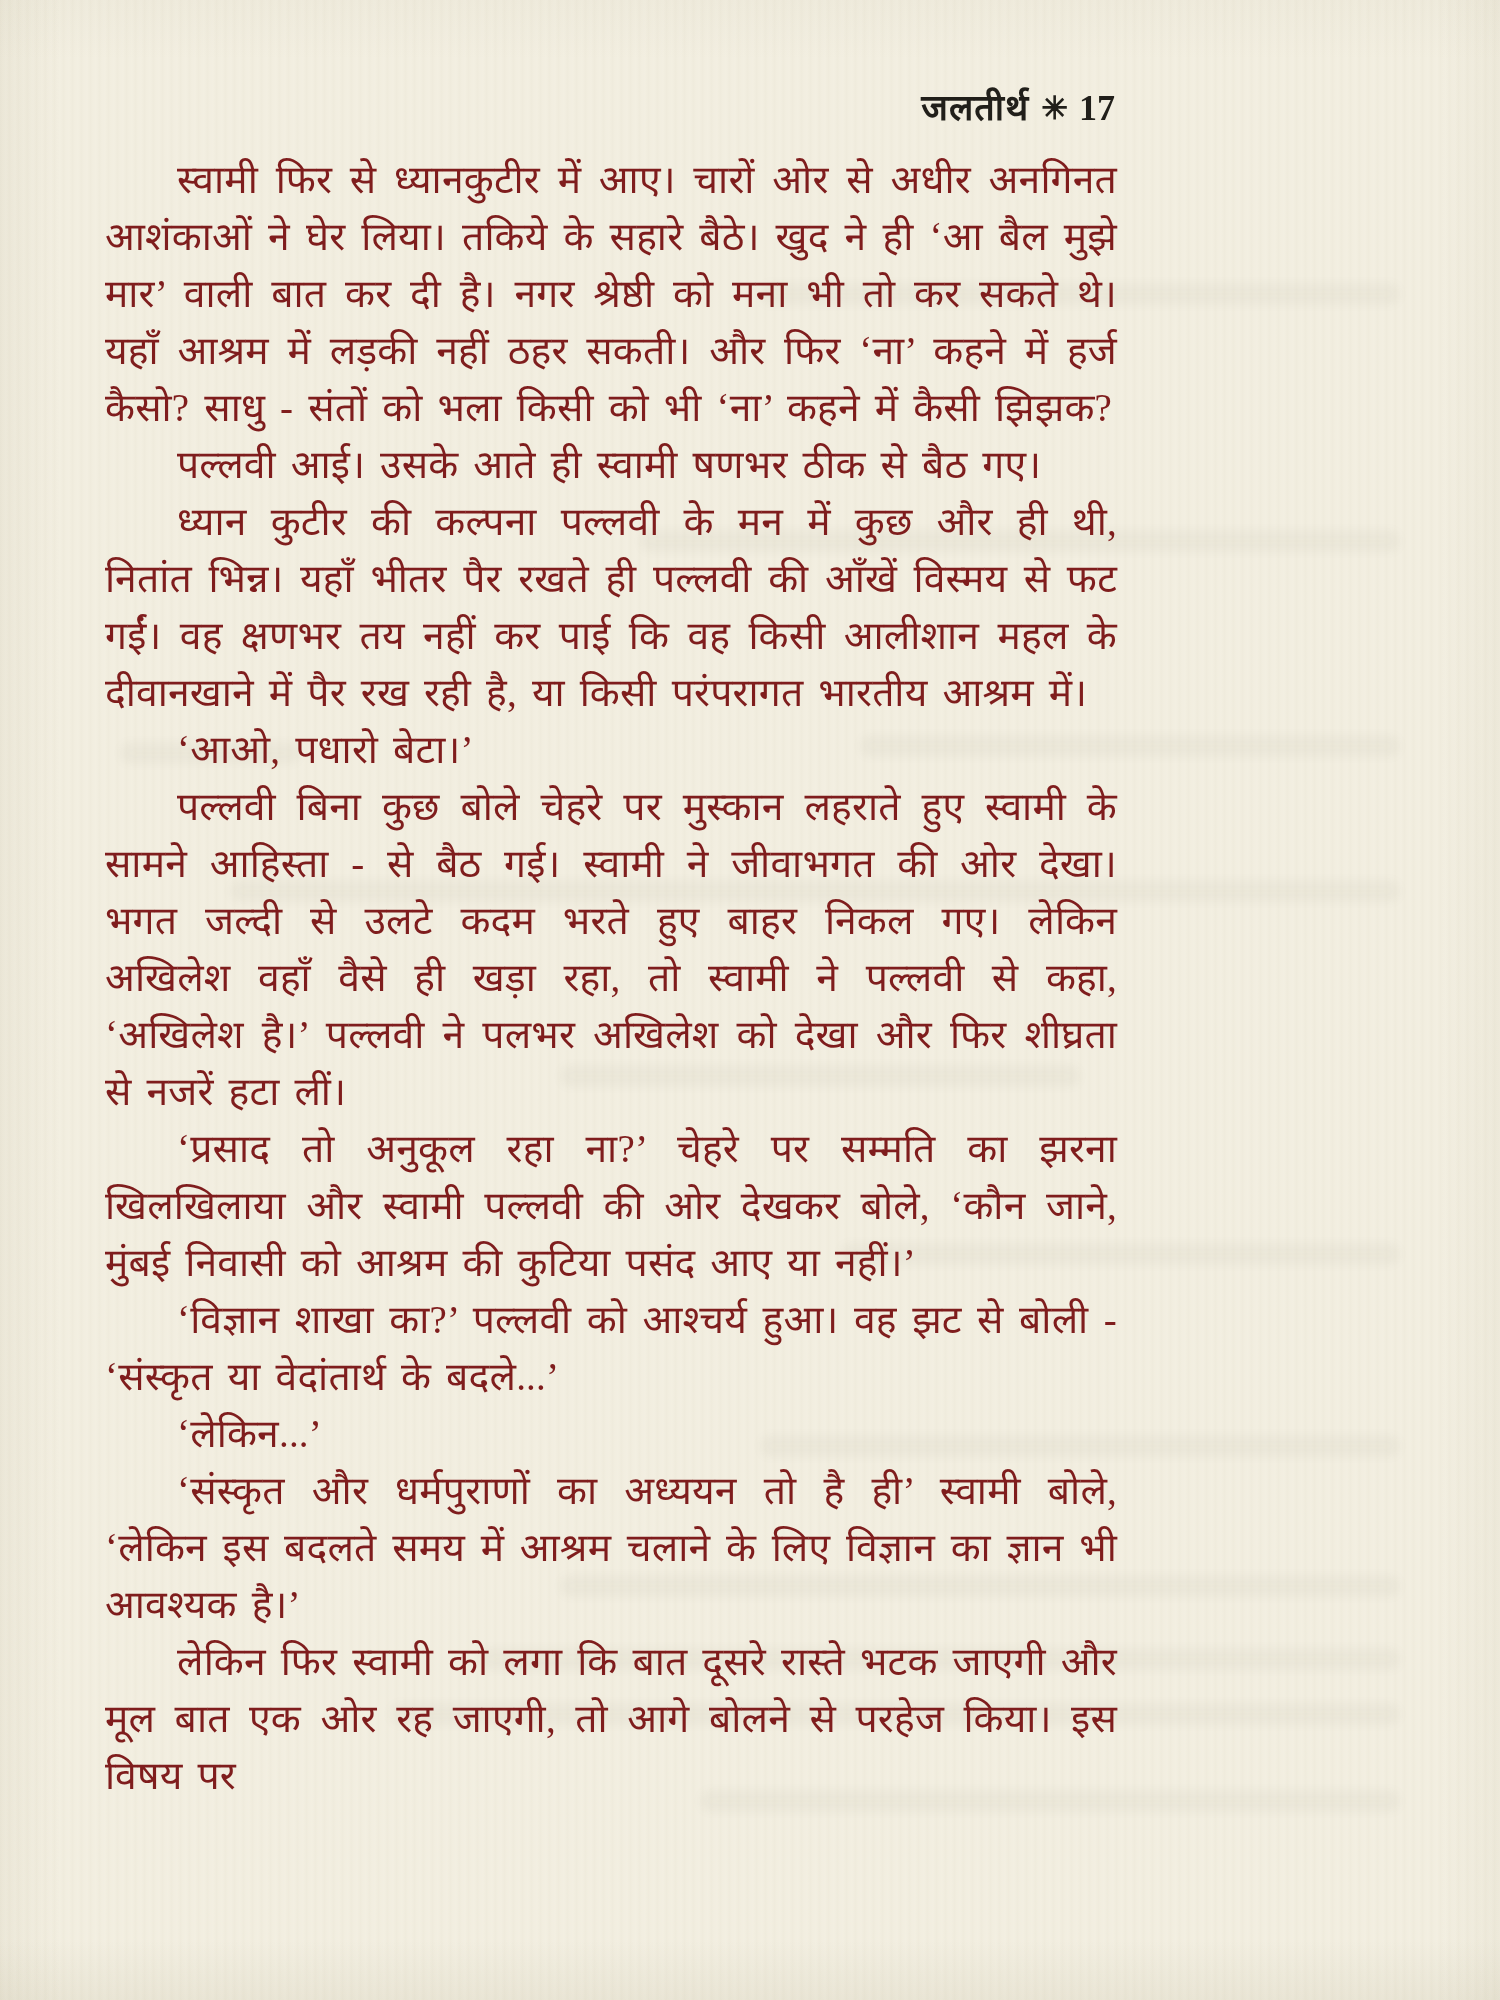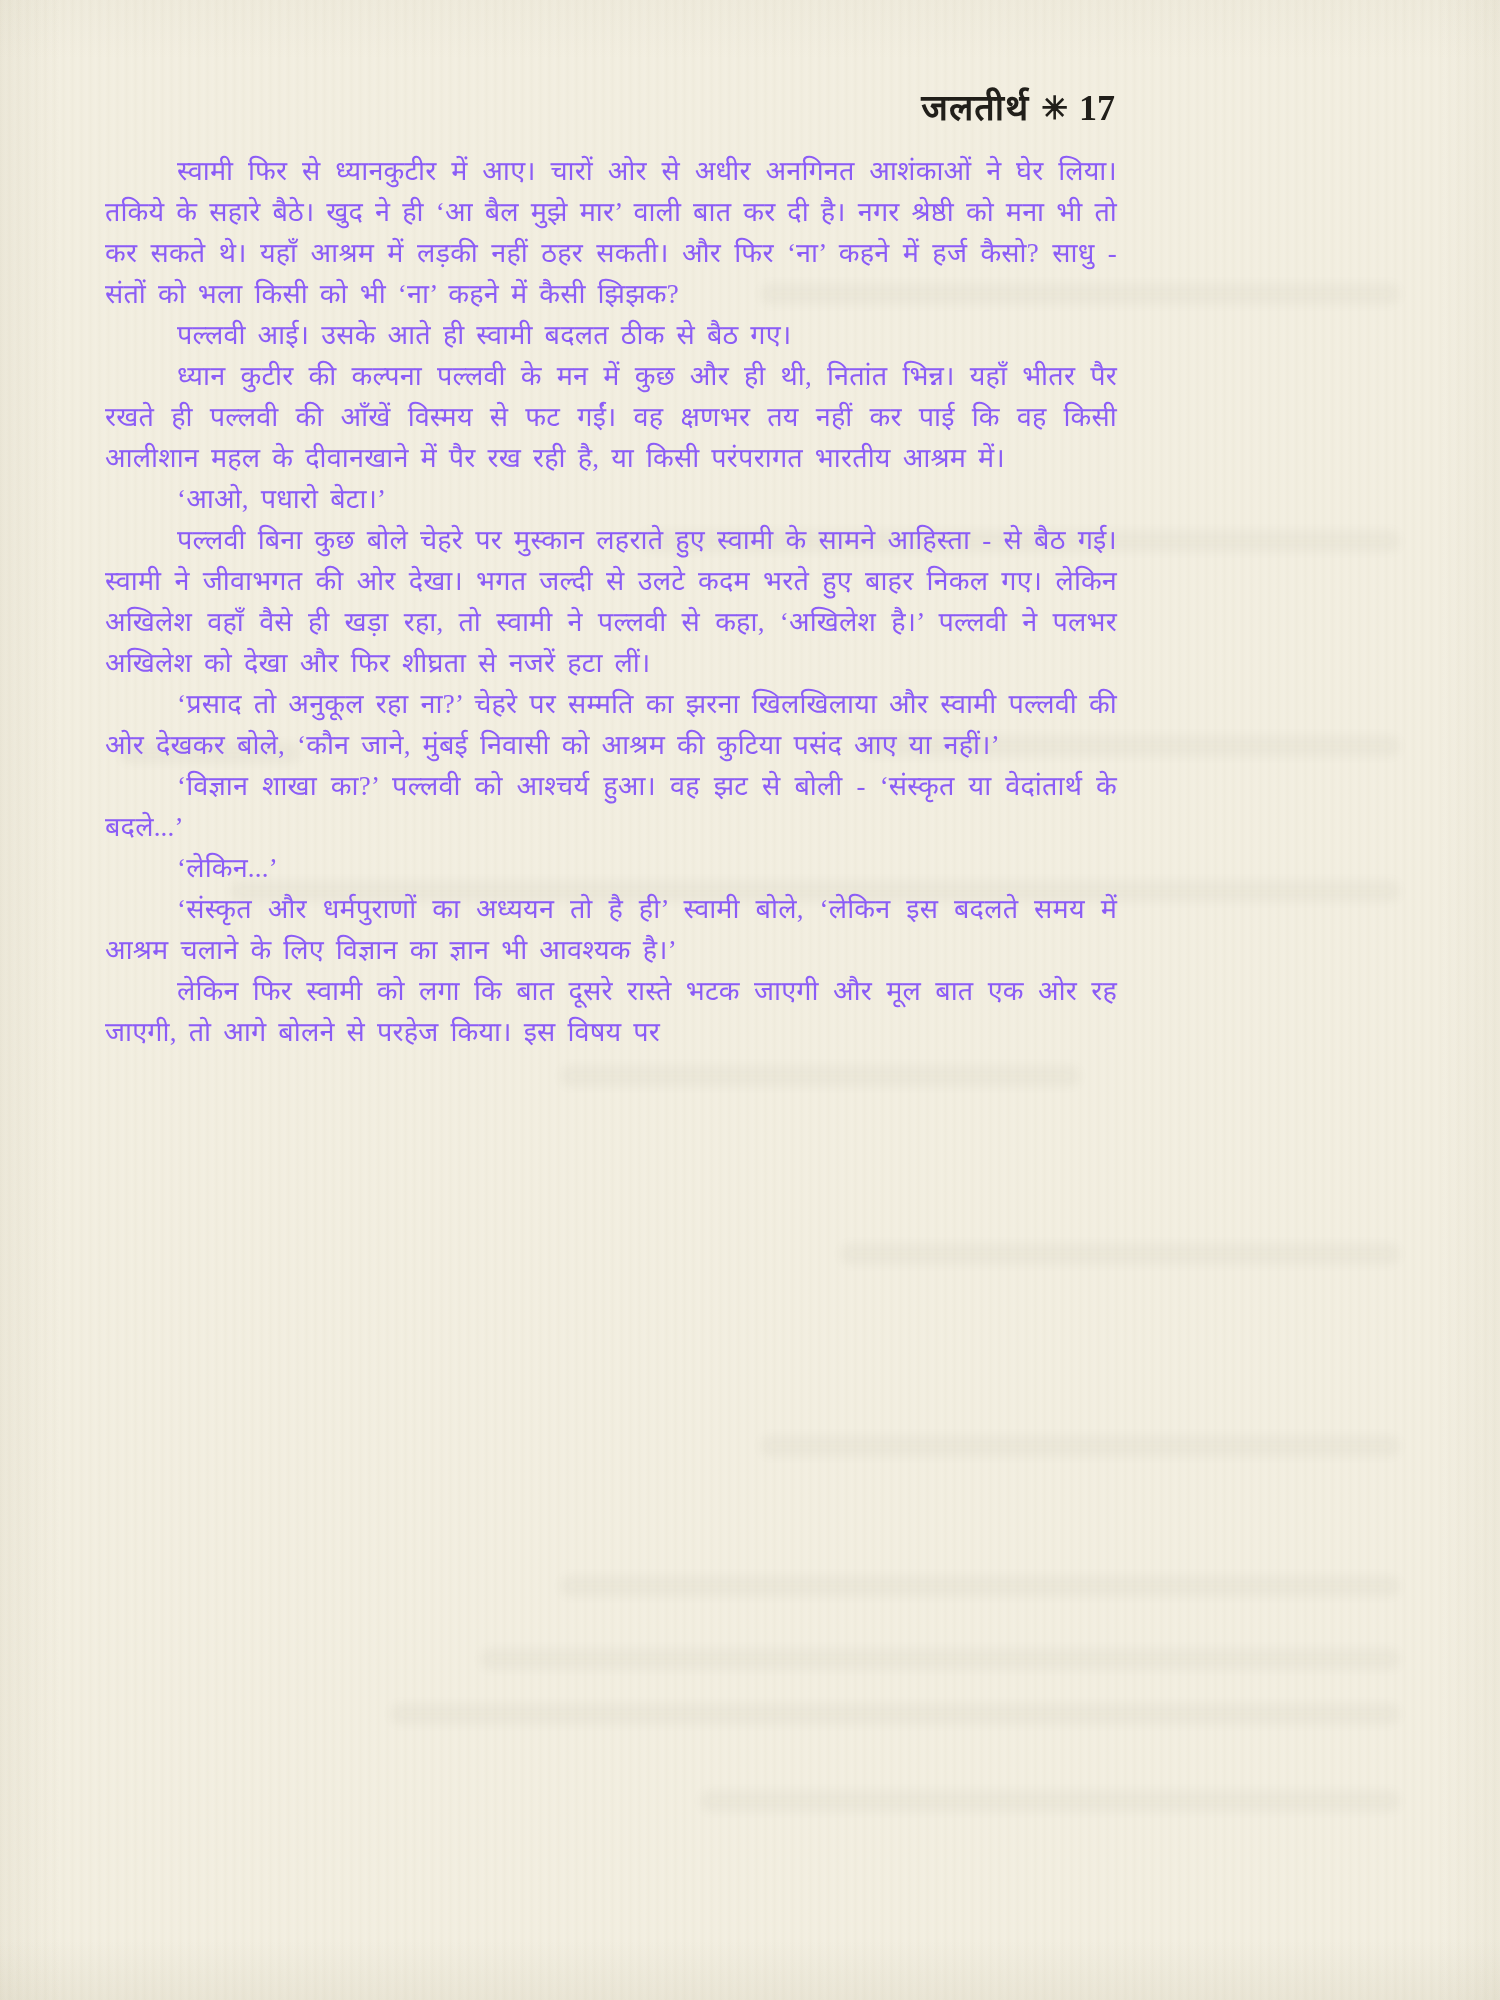--- a/index.html
+++ b/index.html
@@ -50,27 +50,27 @@
     margin: 0 10px 0 12px;
     font-size: 32px;
     transform: translateY(-1px);
   }
   .running-head .pageno {
     font-family: "Liberation Serif", "DejaVu Serif", serif;
     letter-spacing: 0;
   }
 
   .body-text {
-    font-size: 27px;
-    line-height: 41px;
+    font-size: 39px;
+    line-height: 57px;
     text-align: justify;
     text-justify: inter-word;
     word-spacing: 5px;
     letter-spacing: 0.2px;
-    color: #8b5cf6;
+    color: #7f1d1d;
   }
   .body-text p {
     margin: 0;
     text-indent: 72px;
   }
 
   
   .bleed {
     position: absolute;
     height: 22px;
@@ -99,21 +99,21 @@
 <div class="bleed" style="left:700px; top:1790px; width:700px;"></div>
 
 <main class="page">
 
   <header class="running-head">
     <span>जलतीर्थ</span><span class="sep">✳</span><span class="pageno">17</span>
   </header>
 
   <section class="body-text">
     <p>स्वामी फिर से ध्यानकुटीर में आए। चारों ओर से अधीर अनगिनत आशंकाओं ने घेर लिया। तकिये के सहारे बैठे। खुद ने ही ‘आ बैल मुझे मार’ वाली बात कर दी है। नगर श्रेष्ठी को मना भी तो कर सकते थे। यहाँ आश्रम में लड़की नहीं ठहर सकती। और फिर ‘ना’ कहने में हर्ज कैसो? साधु - संतों को भला किसी को भी ‘ना’ कहने में कैसी झिझक?</p>
-    <p>पल्लवी आई। उसके आते ही स्वामी बदलत ठीक से बैठ गए।</p>
+    <p>पल्लवी आई। उसके आते ही स्वामी षणभर ठीक से बैठ गए।</p>
     <p>ध्यान कुटीर की कल्पना पल्लवी के मन में कुछ और ही थी, नितांत भिन्न। यहाँ भीतर पैर रखते ही पल्लवी की आँखें विस्मय से फट गईं। वह क्षणभर तय नहीं कर पाई कि वह किसी आलीशान महल के दीवानखाने में पैर रख रही है, या किसी परंपरागत भारतीय आश्रम में।</p>
     <p>‘आओ, पधारो बेटा।’</p>
     <p>पल्लवी बिना कुछ बोले चेहरे पर मुस्कान लहराते हुए स्वामी के सामने आहिस्ता - से बैठ गई। स्वामी ने जीवाभगत की ओर देखा। भगत जल्दी से उलटे कदम भरते हुए बाहर निकल गए। लेकिन अखिलेश वहाँ वैसे ही खड़ा रहा, तो स्वामी ने पल्लवी से कहा, ‘अखिलेश है।’ पल्लवी ने पलभर अखिलेश को देखा और फिर शीघ्रता से नजरें हटा लीं।</p>
     <p>‘प्रसाद तो अनुकूल रहा ना?’ चेहरे पर सम्मति का झरना खिलखिलाया और स्वामी पल्लवी की ओर देखकर बोले, ‘कौन जाने, मुंबई निवासी को आश्रम की कुटिया पसंद आए या नहीं।’</p>
     <p>‘विज्ञान शाखा का?’ पल्लवी को आश्चर्य हुआ। वह झट से बोली - ‘संस्कृत या वेदांतार्थ के बदले...’</p>
     <p>‘लेकिन...’</p>
     <p>‘संस्कृत और धर्मपुराणों का अध्ययन तो है ही’ स्वामी बोले, ‘लेकिन इस बदलते समय में आश्रम चलाने के लिए विज्ञान का ज्ञान भी आवश्यक है।’</p>
     <p>लेकिन फिर स्वामी को लगा कि बात दूसरे रास्ते भटक जाएगी और मूल बात एक ओर रह जाएगी, तो आगे बोलने से परहेज किया। इस विषय पर</p>
   </section>
 

